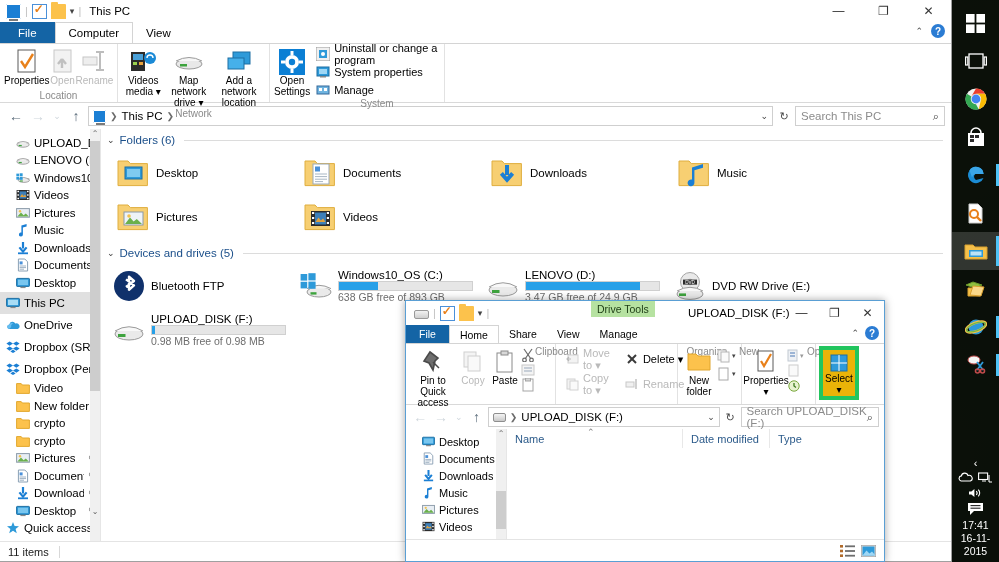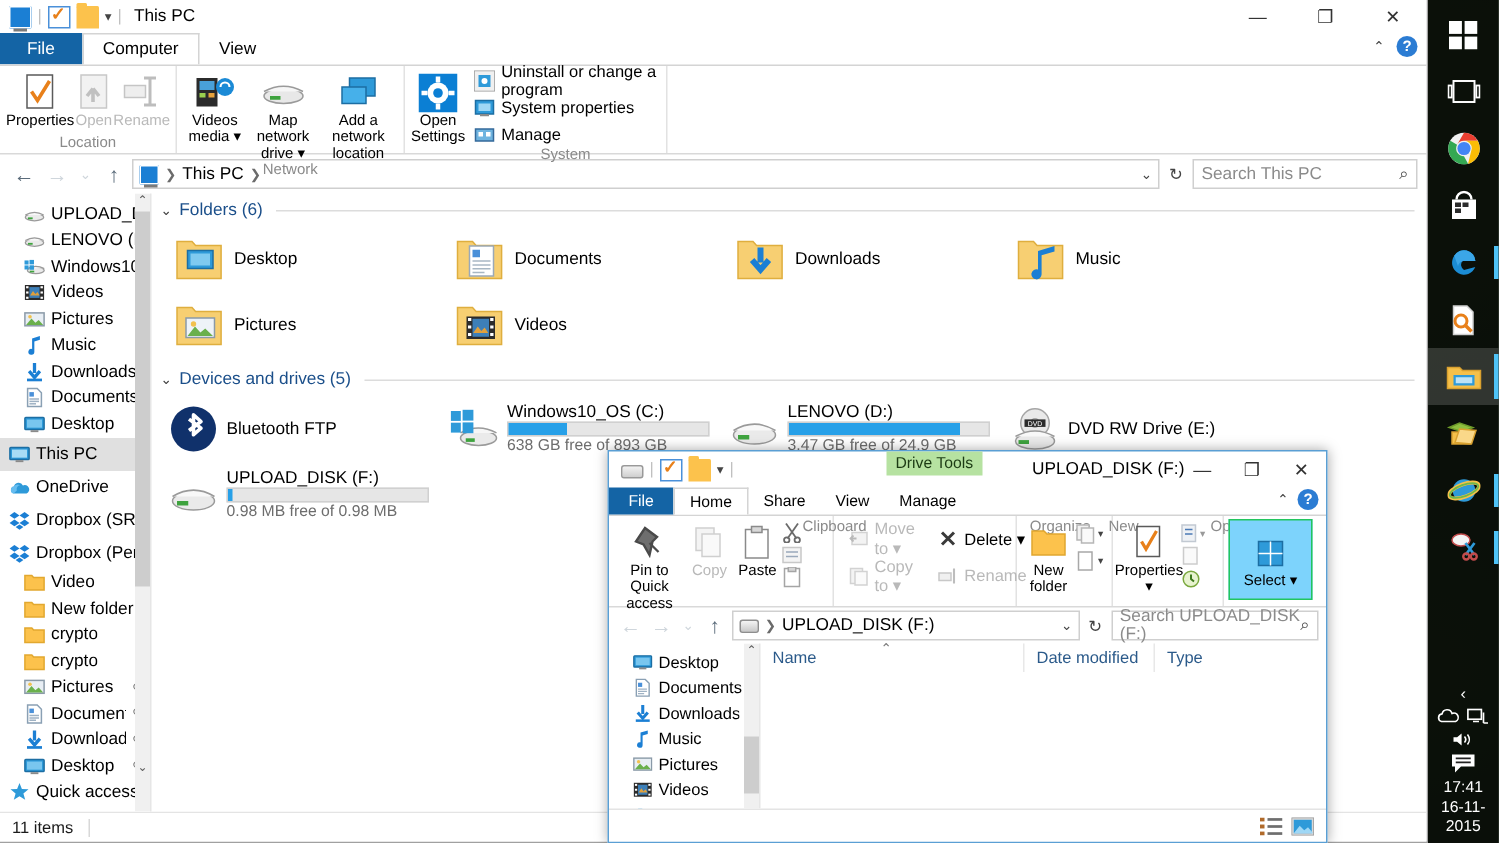--- a/index.html
+++ b/index.html
@@ -983,21 +983,21 @@
                 <path d="M7 4 v3 l2 1.6" stroke="#3e7a1e" fill="none" stroke-width="1.3"></path>
               </svg>
           </span>
         </div>
       </div>
       <div class="glabel">Open</div>
     </div>
 
     <div class="c-group" style="width:48px;border-right:none">
       <div class="gitems">
-        <div class="bigbtn" style="width:56px;border:1px solid #22c55e;background:#7dd3fc;height:54px">
+        <div class="bigbtn" style="width:40px;border:4px solid #22c55e;background:#eab308;height:54px">
           <span class="bi">
             <svg width="22" height="22" viewBox="0 0 22 22">
                 <rect x="3" y="3" width="16" height="16" fill="#2e9ad9" stroke="#1c6ea3"></rect>
                 <line x1="11" y1="3" x2="11" y2="19" stroke="#fff"></line>
                 <line x1="3" y1="11" x2="19" y2="11" stroke="#fff"></line>
               </svg>
           </span>
           <span>Select ▾</span>
         </div>
       </div>

